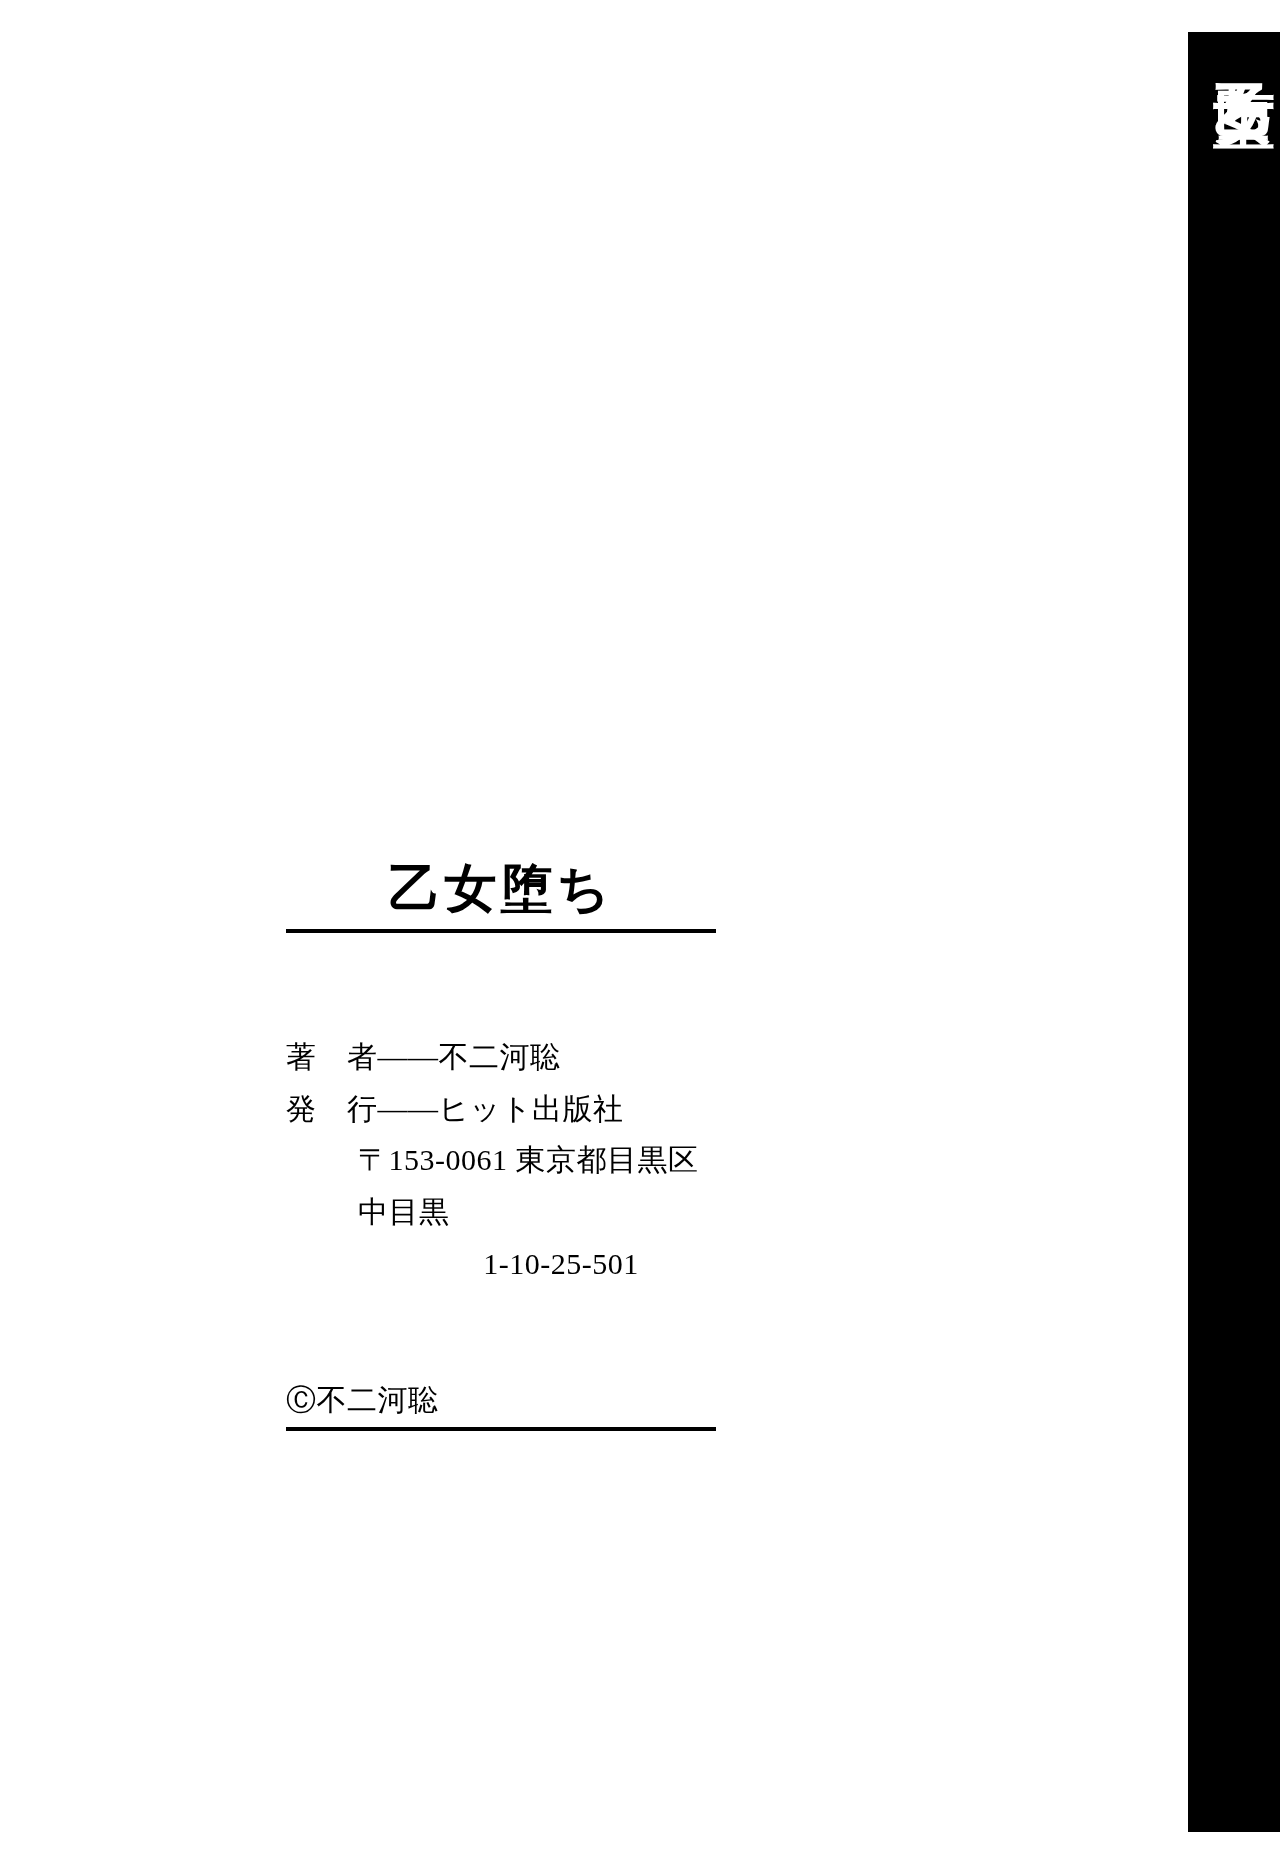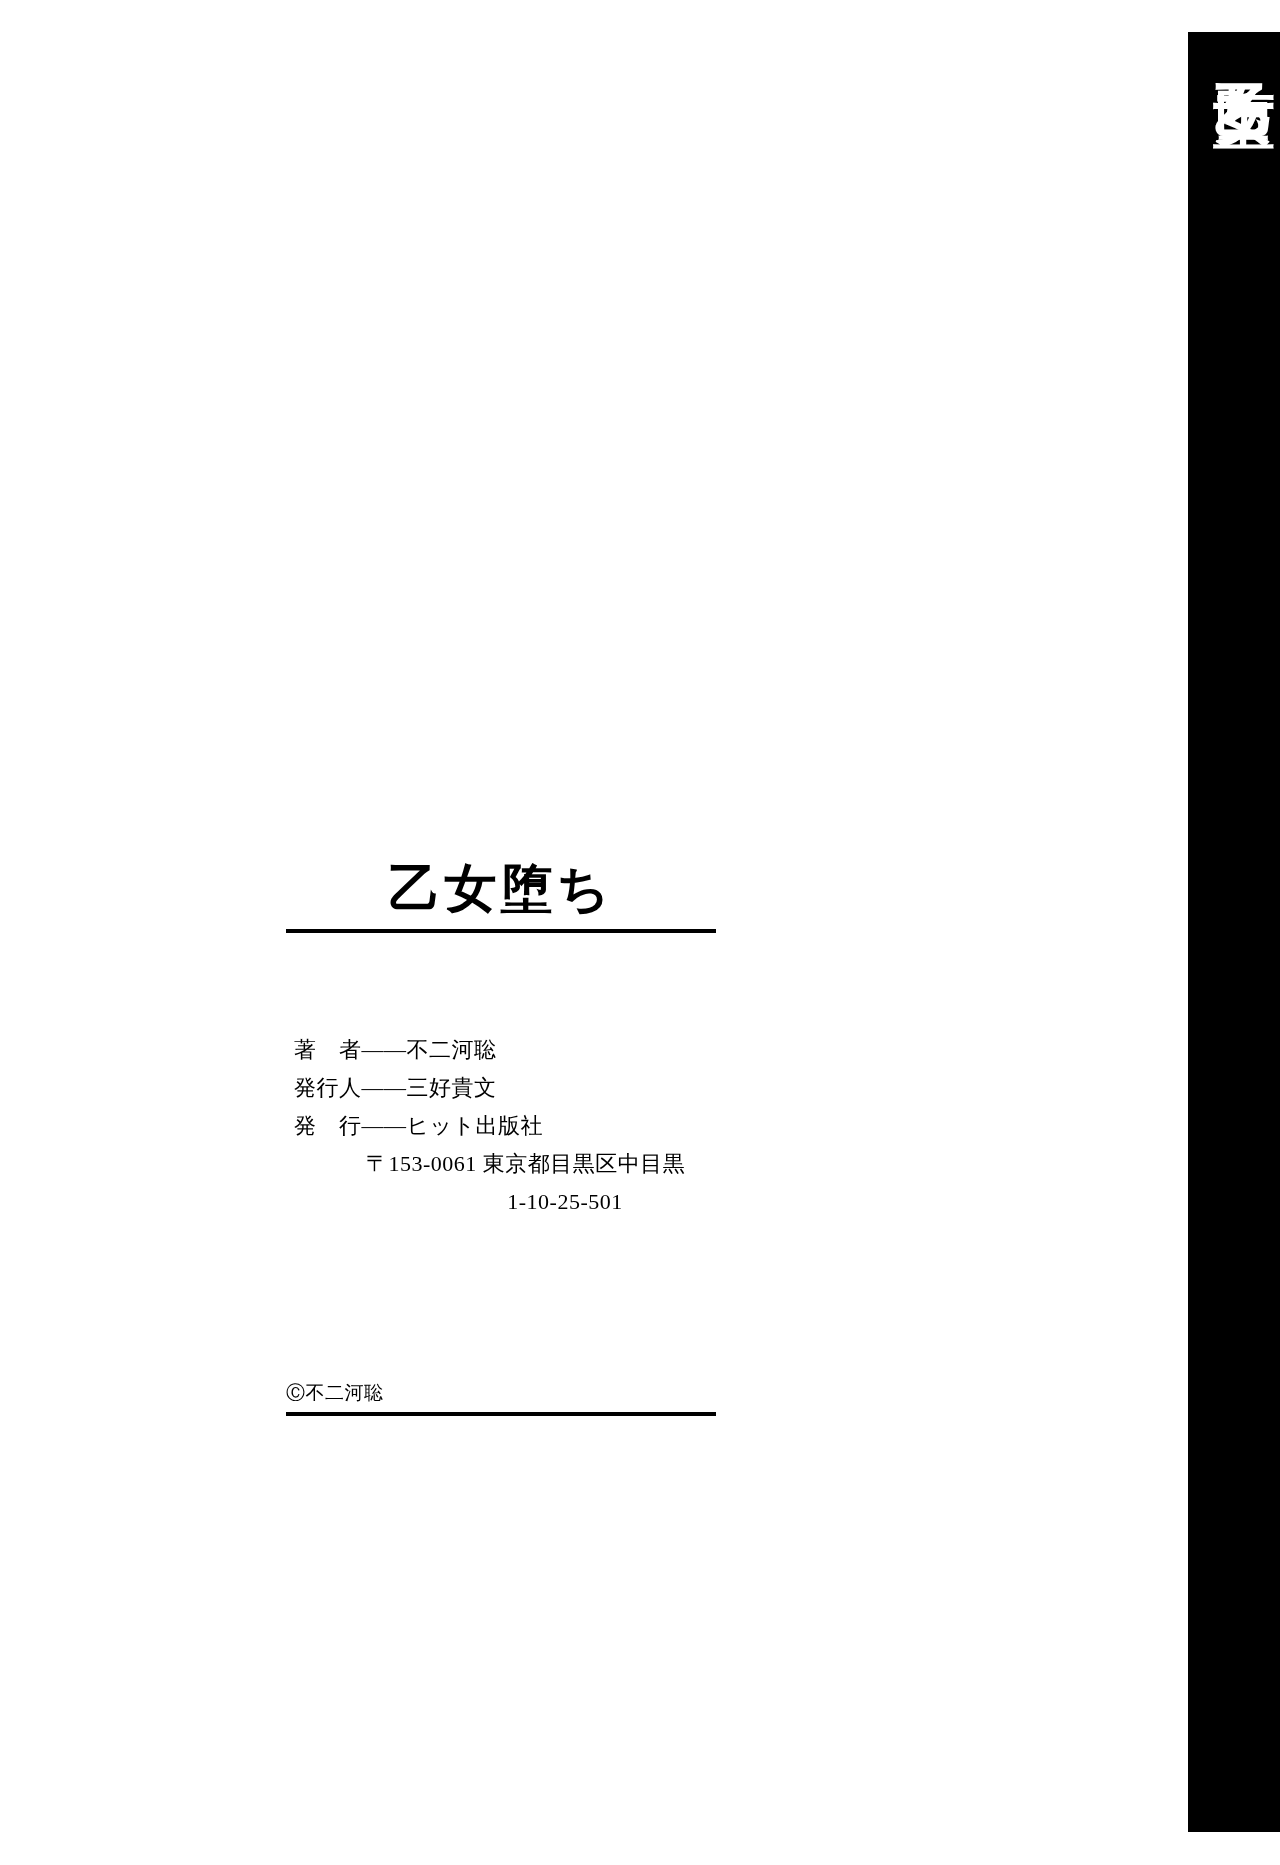--- a/index.html
+++ b/index.html
@@ -61,24 +61,23 @@
   }
 
   .rule-top {
     border-bottom: 4px solid #000000;
     width: 100%;
     margin-top: 2px;
   }
 
   .credits {
     margin-top: 98px;
-    font-size: 22px;
+    font-size: 30px;
     line-height: 1.72;
     letter-spacing: 0.5px;
-    margin-left: 8px;
   }
   .credit-row {
     white-space: nowrap;
   }
   .credit-indent {
     display: block;
     padding-left: 72px;
   }
   .credit-indent-2 {
     display: block;
@@ -93,21 +92,21 @@
     margin-top: 4px;
   }
 
   .copyright-area {
     position: absolute;
     left: 286px;
     top: 1380px;
     width: 430px;
   }
   .copyright-text {
-    font-size: 19px;
+    font-size: 30px;
     letter-spacing: 0.5px;
     padding-bottom: 6px;
     white-space: nowrap;
   }
   .rule-bottom {
     border-bottom: 4px solid #000000;
     width: 100%;
   }
 </style>
 </head>
@@ -115,21 +114,20 @@
 
 <div class="spine"></div>
 <div class="spine-title">乙女堕ち</div>
 
 <div class="colophon">
   <div class="book-title">乙女堕ち</div>
   <div class="rule-top"></div>
 
   <div class="credits">
     <div class="credit-row">著　者——不二河聡</div>
-    <div class="credit-row">発行人——三好貴文</div>
     <div class="credit-row">発　行——ヒット出版社</div>
     <span class="credit-indent">〒153-0061 東京都目黒区中目黒</span>
     <span class="credit-indent-2">1-10-25-501</span>
   </div>
 </div>
 
 <div class="copyright-area">
   <div class="copyright-text">Ⓒ不二河聡</div>
   <div class="rule-bottom"></div>
 </div>

